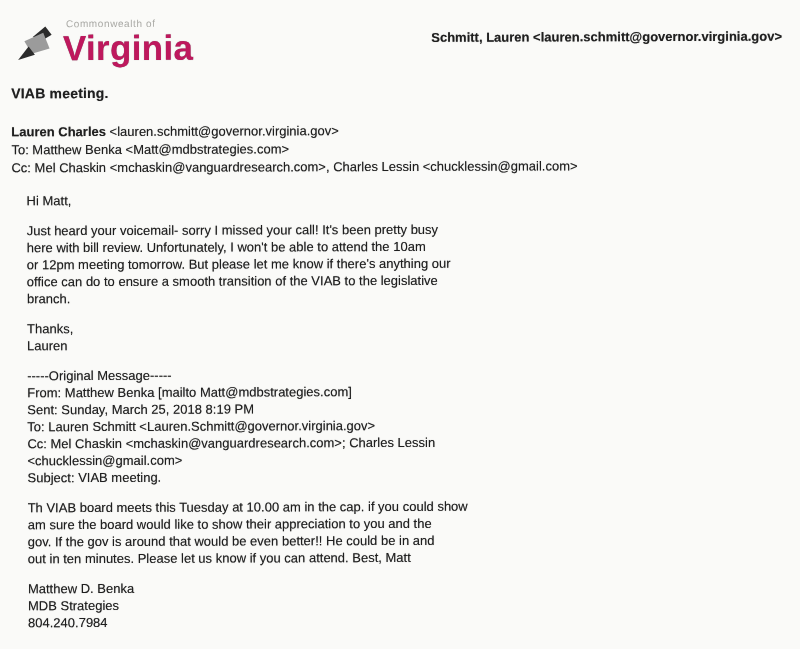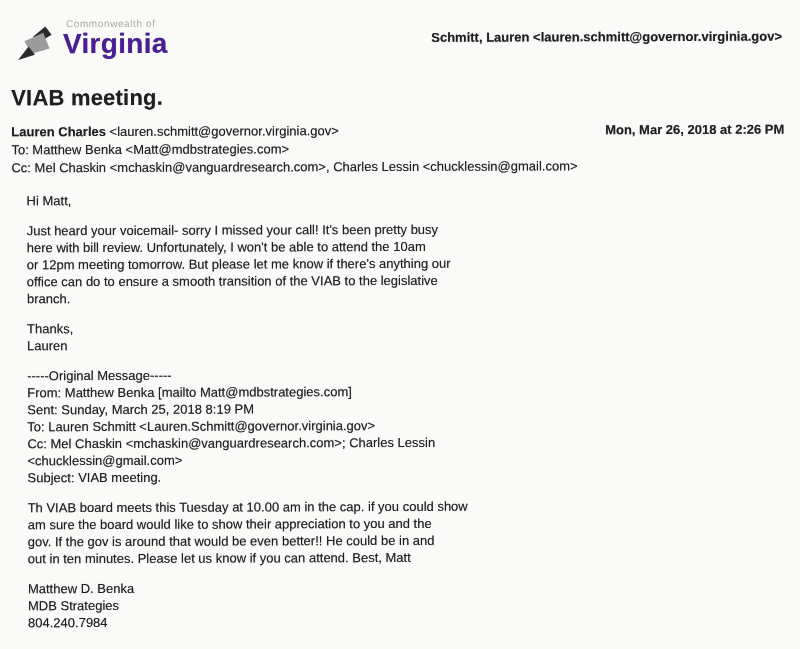--- a/index.html
+++ b/index.html
@@ -19,33 +19,33 @@
 
   
   .logo { position: absolute; left: 18px; top: 18px; display: flex; align-items: flex-start; }
   .logo svg { width: 42px; height: 42px; margin-top: 4px; }
   .logo-text { margin-left: 4px; line-height: 1; }
   .logo-small {
     font-size: 10px; color: #a9a9a5; letter-spacing: 0.6px;
     margin-left: 3px; margin-bottom: 1px; text-shadow: none;
   }
   .logo-big {
-    font-size: 28px; font-weight: bold; color: #4c1d95; letter-spacing: 0.3px;
+    font-size: 35px; font-weight: bold; color: #be185d; letter-spacing: 0.3px;
   }
 
   
   .account-header {
     position: absolute; top: 30px; right: 17px;
     font-size: 13px; font-weight: bold; white-space: nowrap;
   }
 
   
   .subject {
     position: absolute; left: 12px; top: 84px; margin: 0;
-    font-size: 22px; font-weight: bold; letter-spacing: 0.2px;
+    font-size: 14px; font-weight: bold; letter-spacing: 0.2px;
   }
 
   
   .meta {
     position: absolute; left: 12px; right: 15px; top: 122px;
     font-size: 13px; line-height: 18px; white-space: nowrap;
   }
   .meta-row1 { display: flex; justify-content: space-between; }
   .from-name { font-weight: bold; }
   .date { font-weight: bold; }
@@ -78,21 +78,20 @@
 
     <div class="account-header">Schmitt, Lauren &lt;lauren.schmitt@governor.virginia.gov&gt;</div>
 
     <h1 class="subject">VIAB meeting.</h1>
 
     <div class="meta">
       <div class="meta-row1">
         <div>
           <span class="from-name">Lauren Charles</span><span class="from-email"> &lt;lauren.schmitt@governor.virginia.gov&gt;</span>
         </div>
-        <div class="date">Mon, Mar 26, 2018 at 2:26 PM</div>
       </div>
       <div>To: Matthew Benka &lt;Matt@mdbstrategies.com&gt;</div>
       <div>Cc: Mel Chaskin &lt;mchaskin@vanguardresearch.com&gt;, Charles Lessin &lt;chucklessin@gmail.com&gt;</div>
     </div>
 
     <div class="body">
       <div class="block">Hi Matt,</div>
       <div class="block">
           <div>Just heard your voicemail- sorry I missed your call! It's been pretty busy</div>
           <div>here with bill review. Unfortunately, I won't be able to attend the 10am</div>

